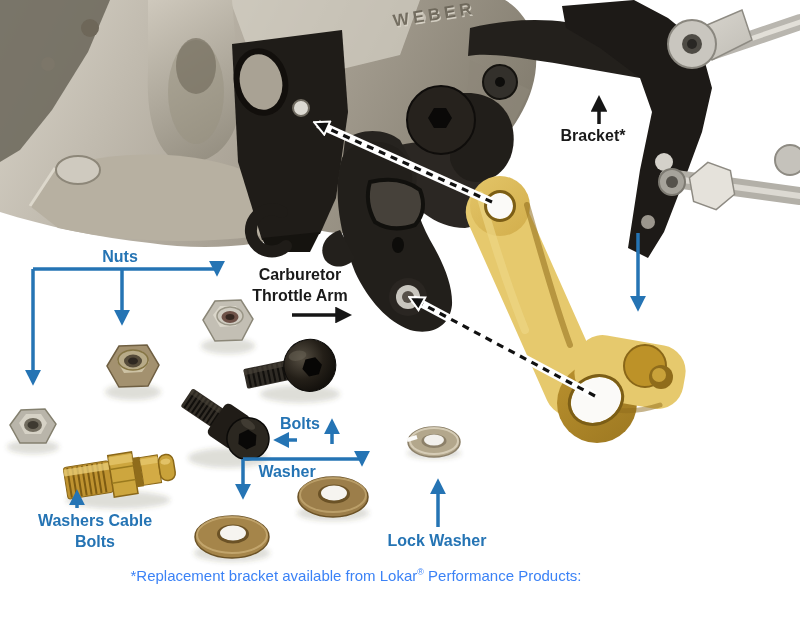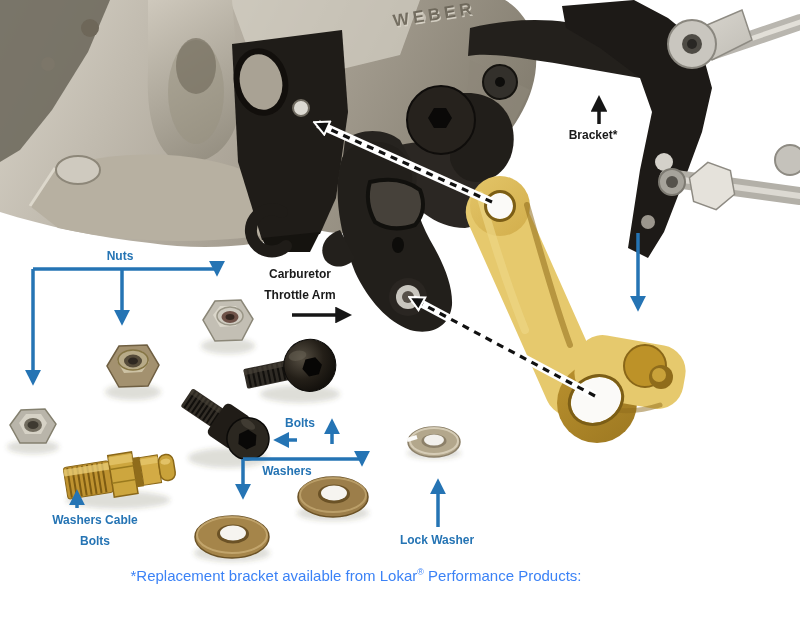--- a/index.html
+++ b/index.html
@@ -3,21 +3,21 @@
 <meta charset="utf-8">
 <style>
   html,body{margin:0;padding:0;background:#fff;}
   .stage{
     position:relative;width:800px;height:618px;background:#ffffff;
     font-family:"Liberation Sans", sans-serif;overflow:hidden;
   }
   .stage svg{position:absolute;left:0;top:0;}
   .lbl{
     position:absolute;transform:translateX(-50%);
-    font-size:12px;font-weight:bold;color:#2574b4;
+    font-size:16px;font-weight:bold;color:#2574b4;
     white-space:nowrap;text-align:center;line-height:21px;
   }
   .lbl-dark{color:#1a1a1a;}
   .caption{
     position:absolute;left:356px;top:562px;transform:translateX(-50%);
     font-size:15px;color:#3b82f6;text-align:center;line-height:21px;
     white-space:nowrap;font-weight:normal;
   }
   .caption sup{font-size:9px;vertical-align:super;}
 </style>
@@ -290,21 +290,21 @@
   </g>
 </svg>
 
   <div class="lbl" style="left:120px;top:246px">Nuts</div>
   <div class="lbl lbl-dark" style="left:593px;top:125px">Bracket*</div>
   <div class="lbl lbl-dark" style="left:300px;top:264px">
     <div>Carburetor</div>
     <div>Throttle Arm</div>
   </div>
   <div class="lbl" style="left:300px;top:413px">Bolts</div>
-  <div class="lbl" style="left:287px;top:461px">Washers</div>
+  <div class="lbl" style="left:287px;top:461px">Washer</div>
   <div class="lbl" style="left:437px;top:530px">Lock Washer</div>
   <div class="lbl" style="left:95px;top:510px">
     <div>Washers Cable</div>
     <div>Bolts</div>
   </div>
 
   <div class="caption">
     <div><span>*Replacement bracket available from Lokar</span><sup>®</sup><span> Performance Products:</span></div>
   </div>
 

